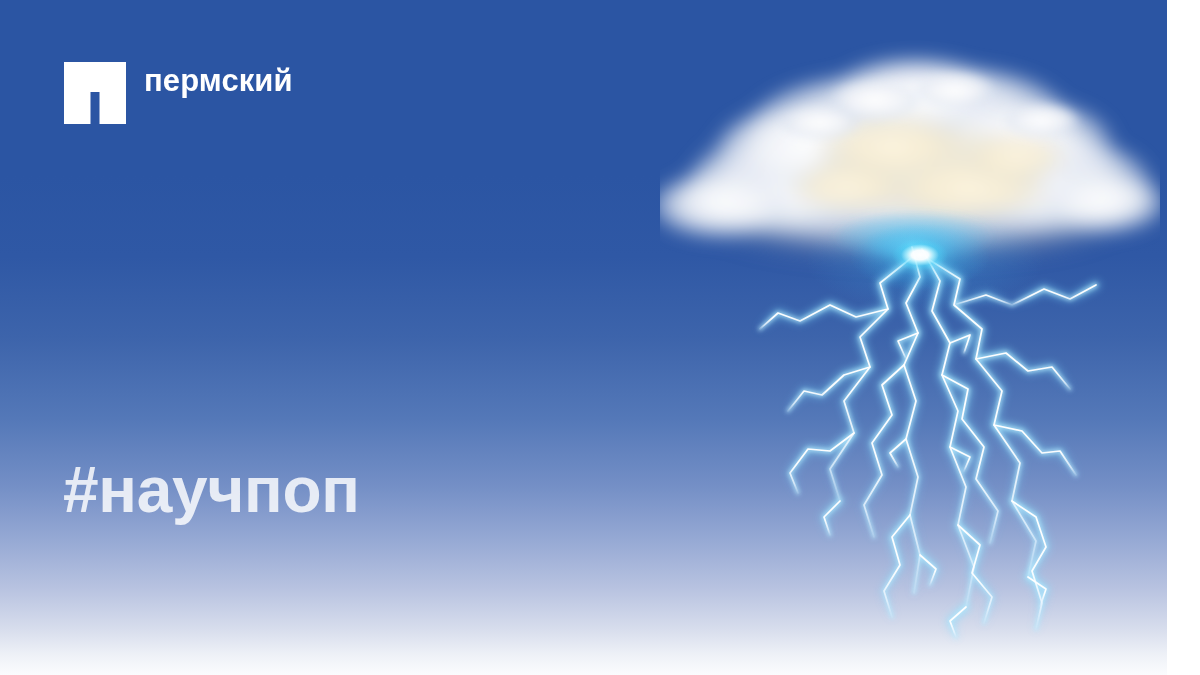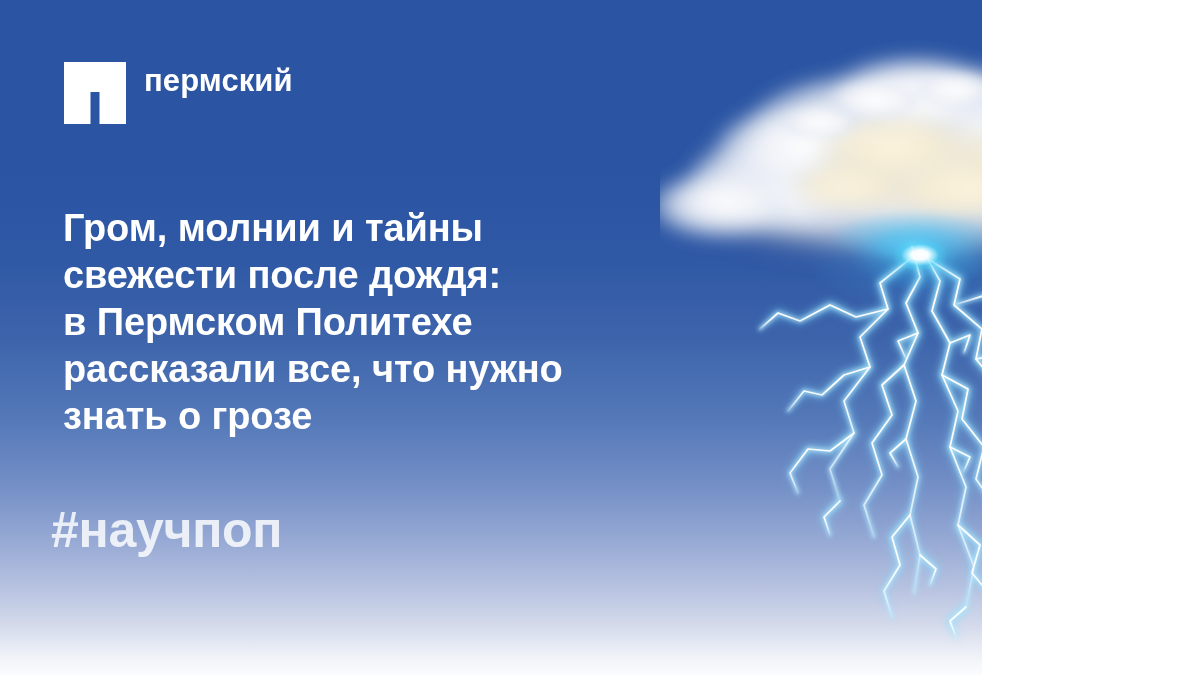--- a/index.html
+++ b/index.html
@@ -4,24 +4,25 @@
 <title>Промо-баннер</title>
 <style>
   html, body {
     margin: 0;
     padding: 0;
     background: #ffffff;
   }
 
   #banner {
     position: relative;
-    width: 982px;
+    width: 1142px;
     height: 675px;
     overflow: hidden;
     font-family: "Liberation Sans", "DejaVu Sans", sans-serif;
+    padding-left: 25px;
     -webkit-font-smoothing: antialiased;
   }
 
   
   .sky {
     position: absolute;
     inset: 0;
     background: linear-gradient(
         to bottom,
         #2b55a3 0%,
@@ -126,29 +127,28 @@
     font-weight: 700;
     font-size: 38px;
     line-height: 47px;
     letter-spacing: -0.1px;
   }
   .headline .ln { display: block; white-space: pre; }
 
   
   .hashtag {
     position: absolute;
-    left: 51px;
+    left: 63px;
     top: 462px;
     color: rgba(255,255,255,0.82);
     font-weight: 700;
-    font-size: 50px;
+    font-size: 64px;
     line-height: 56px;
     letter-spacing: -0.3px;
     white-space: pre;
-    margin-top: 40px;
   }
 </style>
 </head>
 <body>
 
 <div id="banner">
 
   <div class="sky"></div>
 
   <div class="cloud-layer">
@@ -305,23 +305,16 @@
 
   <div class="logo">
     <div class="logo-mark">
       <span class="notch"></span>
     </div>
     <div class="logo-words">
       <span>пермский</span>
     </div>
   </div>
 
-  <h1 class="headline">
-    <span class="ln">Гром, молнии и тайны</span>
-    <span class="ln">свежести после дождя:</span>
-    <span class="ln">в Пермском Политехе</span>
-    <span class="ln">рассказали все, что нужно</span>
-    <span class="ln">знать о грозе</span>
-  </h1>
 
   <div class="hashtag">#научпоп</div>
 
 </div>
 
 </body></html>

